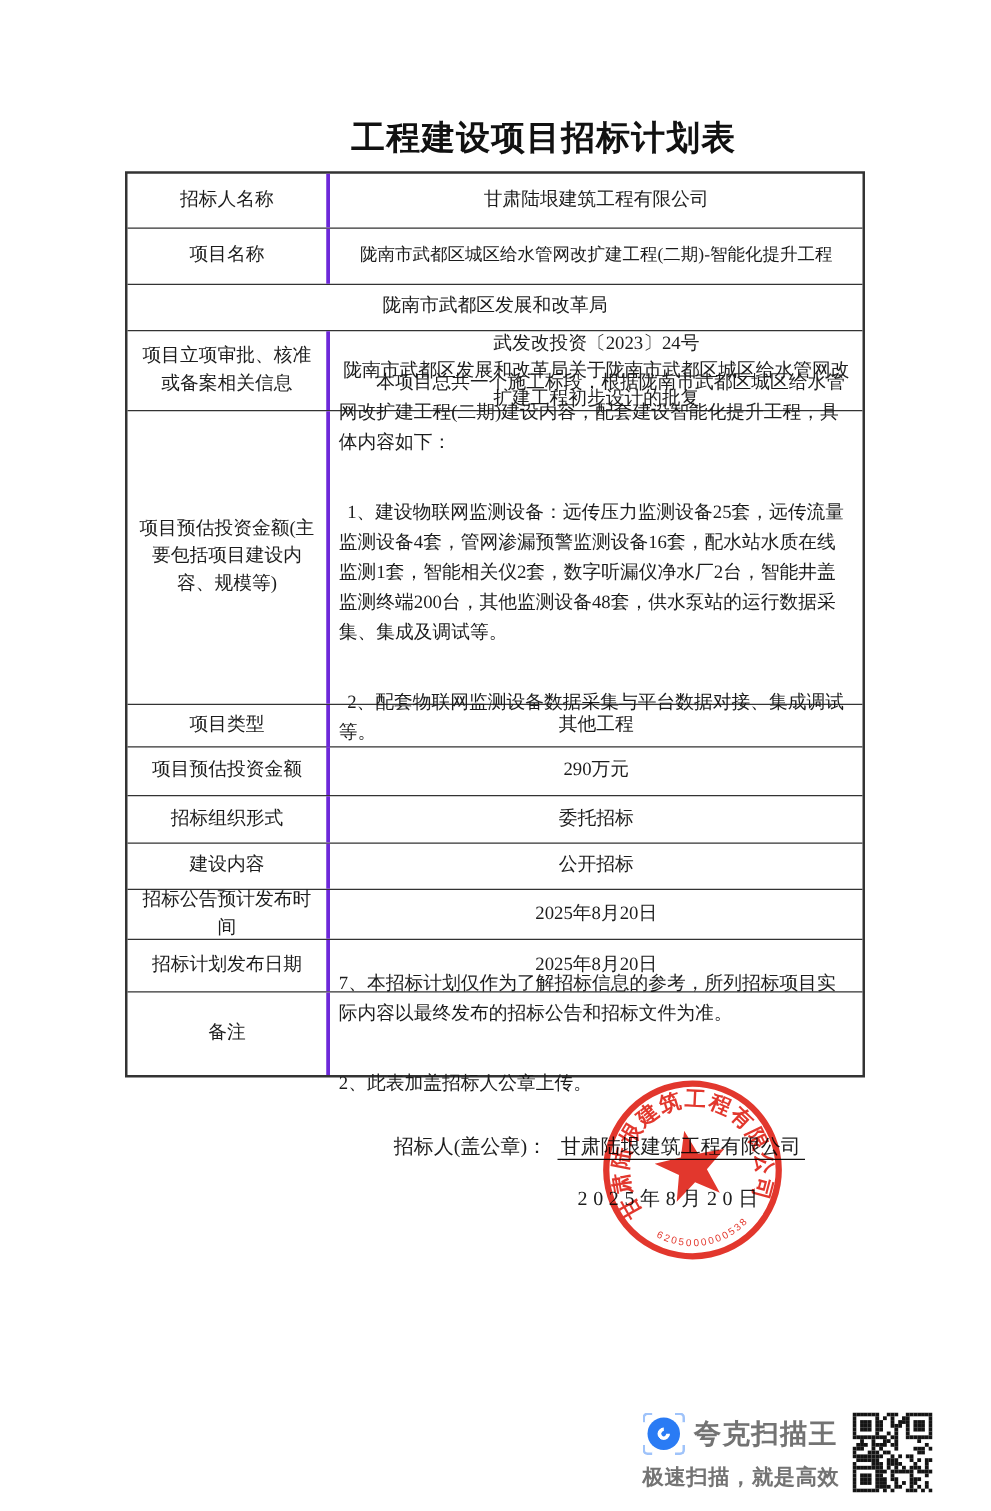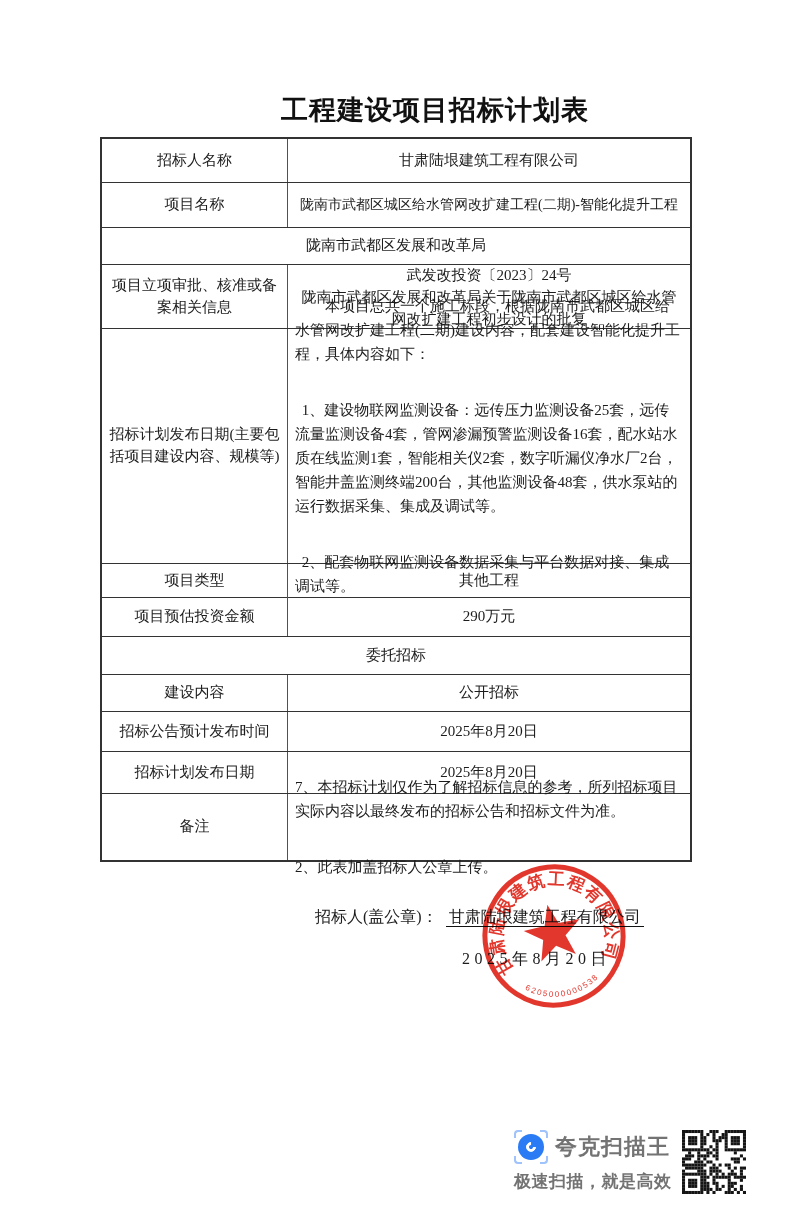--- a/index.html
+++ b/index.html
@@ -12,21 +12,21 @@
     font-size:27px;font-weight:bold;letter-spacing:1px;color:#111;padding-left:46px;
   }
   .doc-table{
     position:absolute;left:100px;top:137px;width:592px;
     border:2px solid #333;box-sizing:border-box;background:#fff;
   }
   .trow{display:flex;border-bottom:1px solid #333;box-sizing:border-box;}
   .trow:last-child{border-bottom:none;}
   .cell{box-sizing:border-box;font-size:15px;line-height:1.45;}
   .cell.label{
-    width:186px;border-right:1px solid #6d28d9;display:flex;align-items:center;
+    width:162px;border-right:3px solid #6d28d9;display:flex;align-items:center;
     justify-content:center;text-align:center;padding:17px 5px;flex-shrink:0;
   }
   .cell.value{
     flex:1;display:flex;align-items:center;justify-content:center;
     text-align:center;padding:2px 7px;
   }
   .cell.value.small{font-size:14px;}
   .cell.value.multi{flex-direction:column;justify-content:center;}
   .cell.value.leftcol{
     flex-direction:column;align-items:stretch;justify-content:center;
@@ -95,39 +95,40 @@
 
     <div class="trow" style="height:64px">
       <div class="cell label">项目立项审批、核准或备案相关信息</div>
       <div class="cell value multi">
         <div class="approve-line1">武发改投资〔2023〕24号</div>
         <div class="approve-line2">陇南市武都区发展和改革局关于陇南市武都区城区给水管网改扩建工程初步设计的批复</div>
       </div>
     </div>
 
     <div class="trow" style="height:235px">
-      <div class="cell label">招标计划发布日期(主要包括项目建设内容、规模等)</div>
+      <div class="cell label">项目预估投资金额(主要包括项目建设内容、规模等)</div>
       <div class="cell value leftcol">
         <p class="p-indent">本项目总共一个施工标段，根据陇南市武都区城区给水管网改扩建工程(二期)建设内容，配套建设智能化提升工程，具体内容如下：</p>
         <p class="p-num">1、建设物联网监测设备：远传压力监测设备25套，远传流量监测设备4套，管网渗漏预警监测设备16套，配水站水质在线监测1套，智能相关仪2套，数字听漏仪净水厂2台，智能井盖监测终端200台，其他监测设备48套，供水泵站的运行数据采集、集成及调试等。</p>
         <p class="p-num">2、配套物联网监测设备数据采集与平台数据对接、集成调试等。</p>
       </div>
     </div>
 
     <div class="trow" style="height:34px">
       <div class="cell label">项目类型</div>
       <div class="cell value">其他工程</div>
     </div>
 
     <div class="trow" style="height:39px">
       <div class="cell label">项目预估投资金额</div>
       <div class="cell value">290万元</div>
     </div>
 
     <div class="trow" style="height:38px">
+      <div class="cell label">招标组织形式</div>
       <div class="cell value">委托招标</div>
     </div>
 
     <div class="trow" style="height:37px">
       <div class="cell label">建设内容</div>
       <div class="cell value">公开招标</div>
     </div>
 
     <div class="trow" style="height:40px">
       <div class="cell label">招标公告预计发布时间</div>

